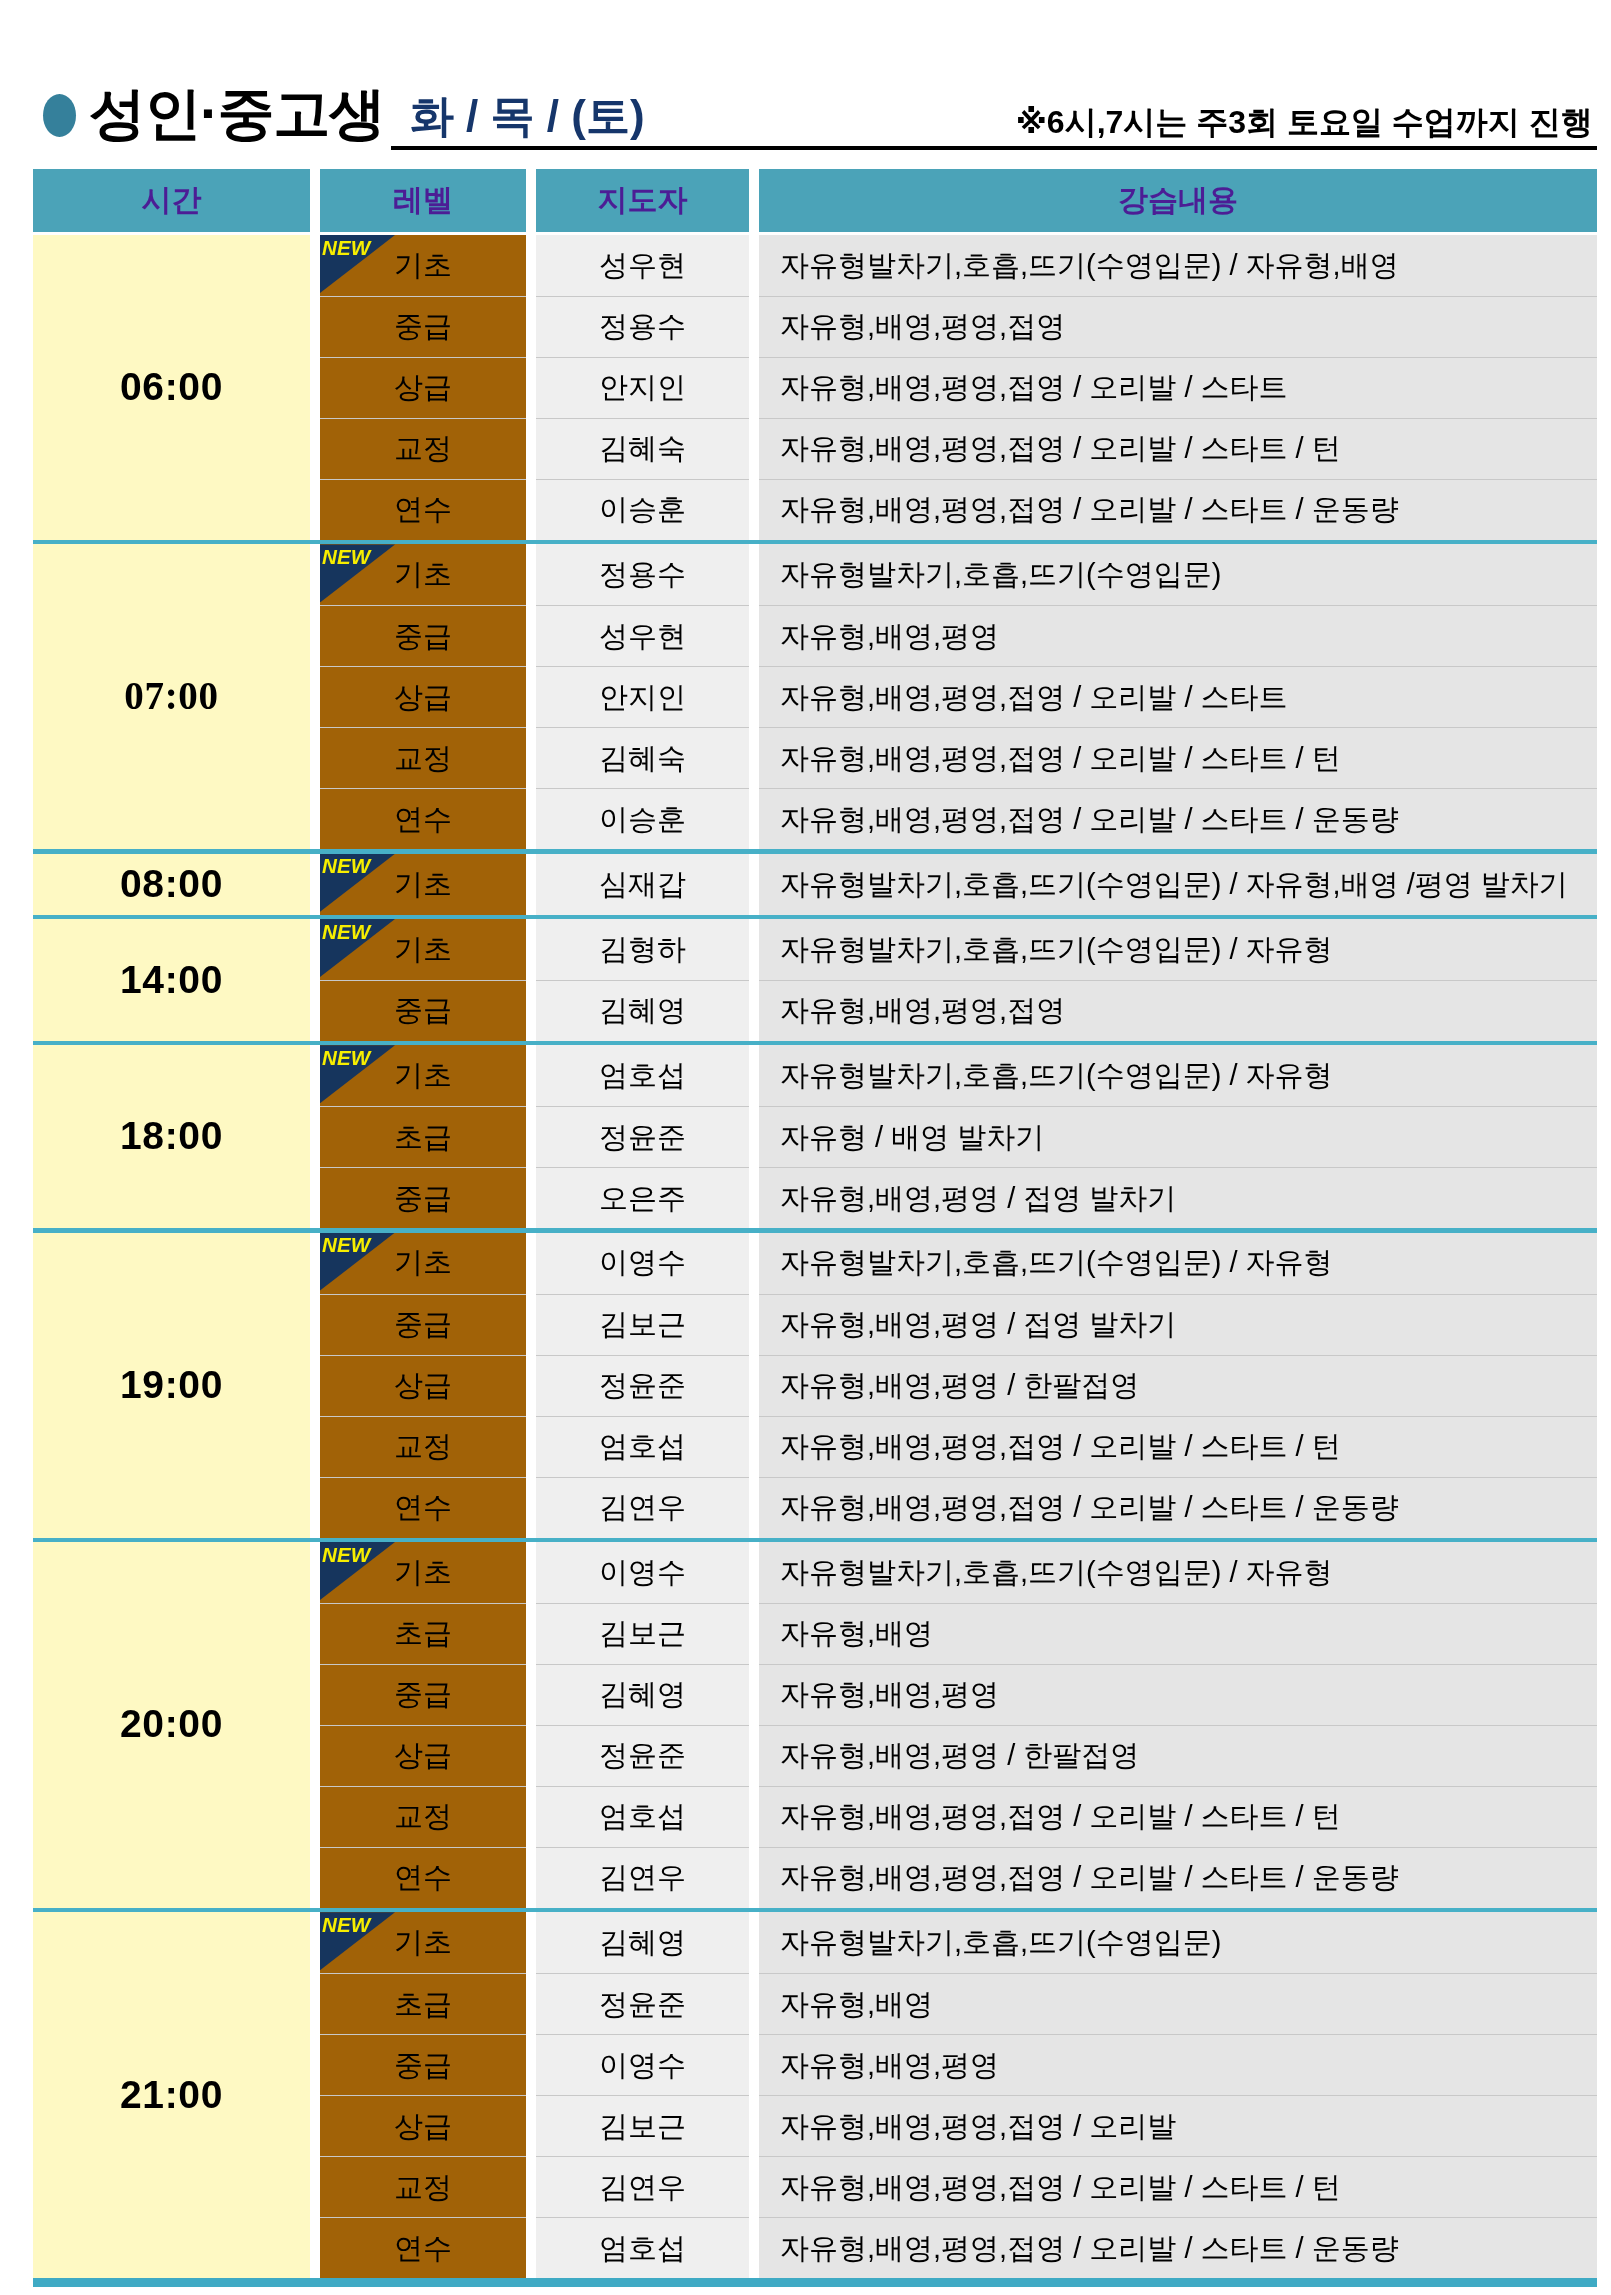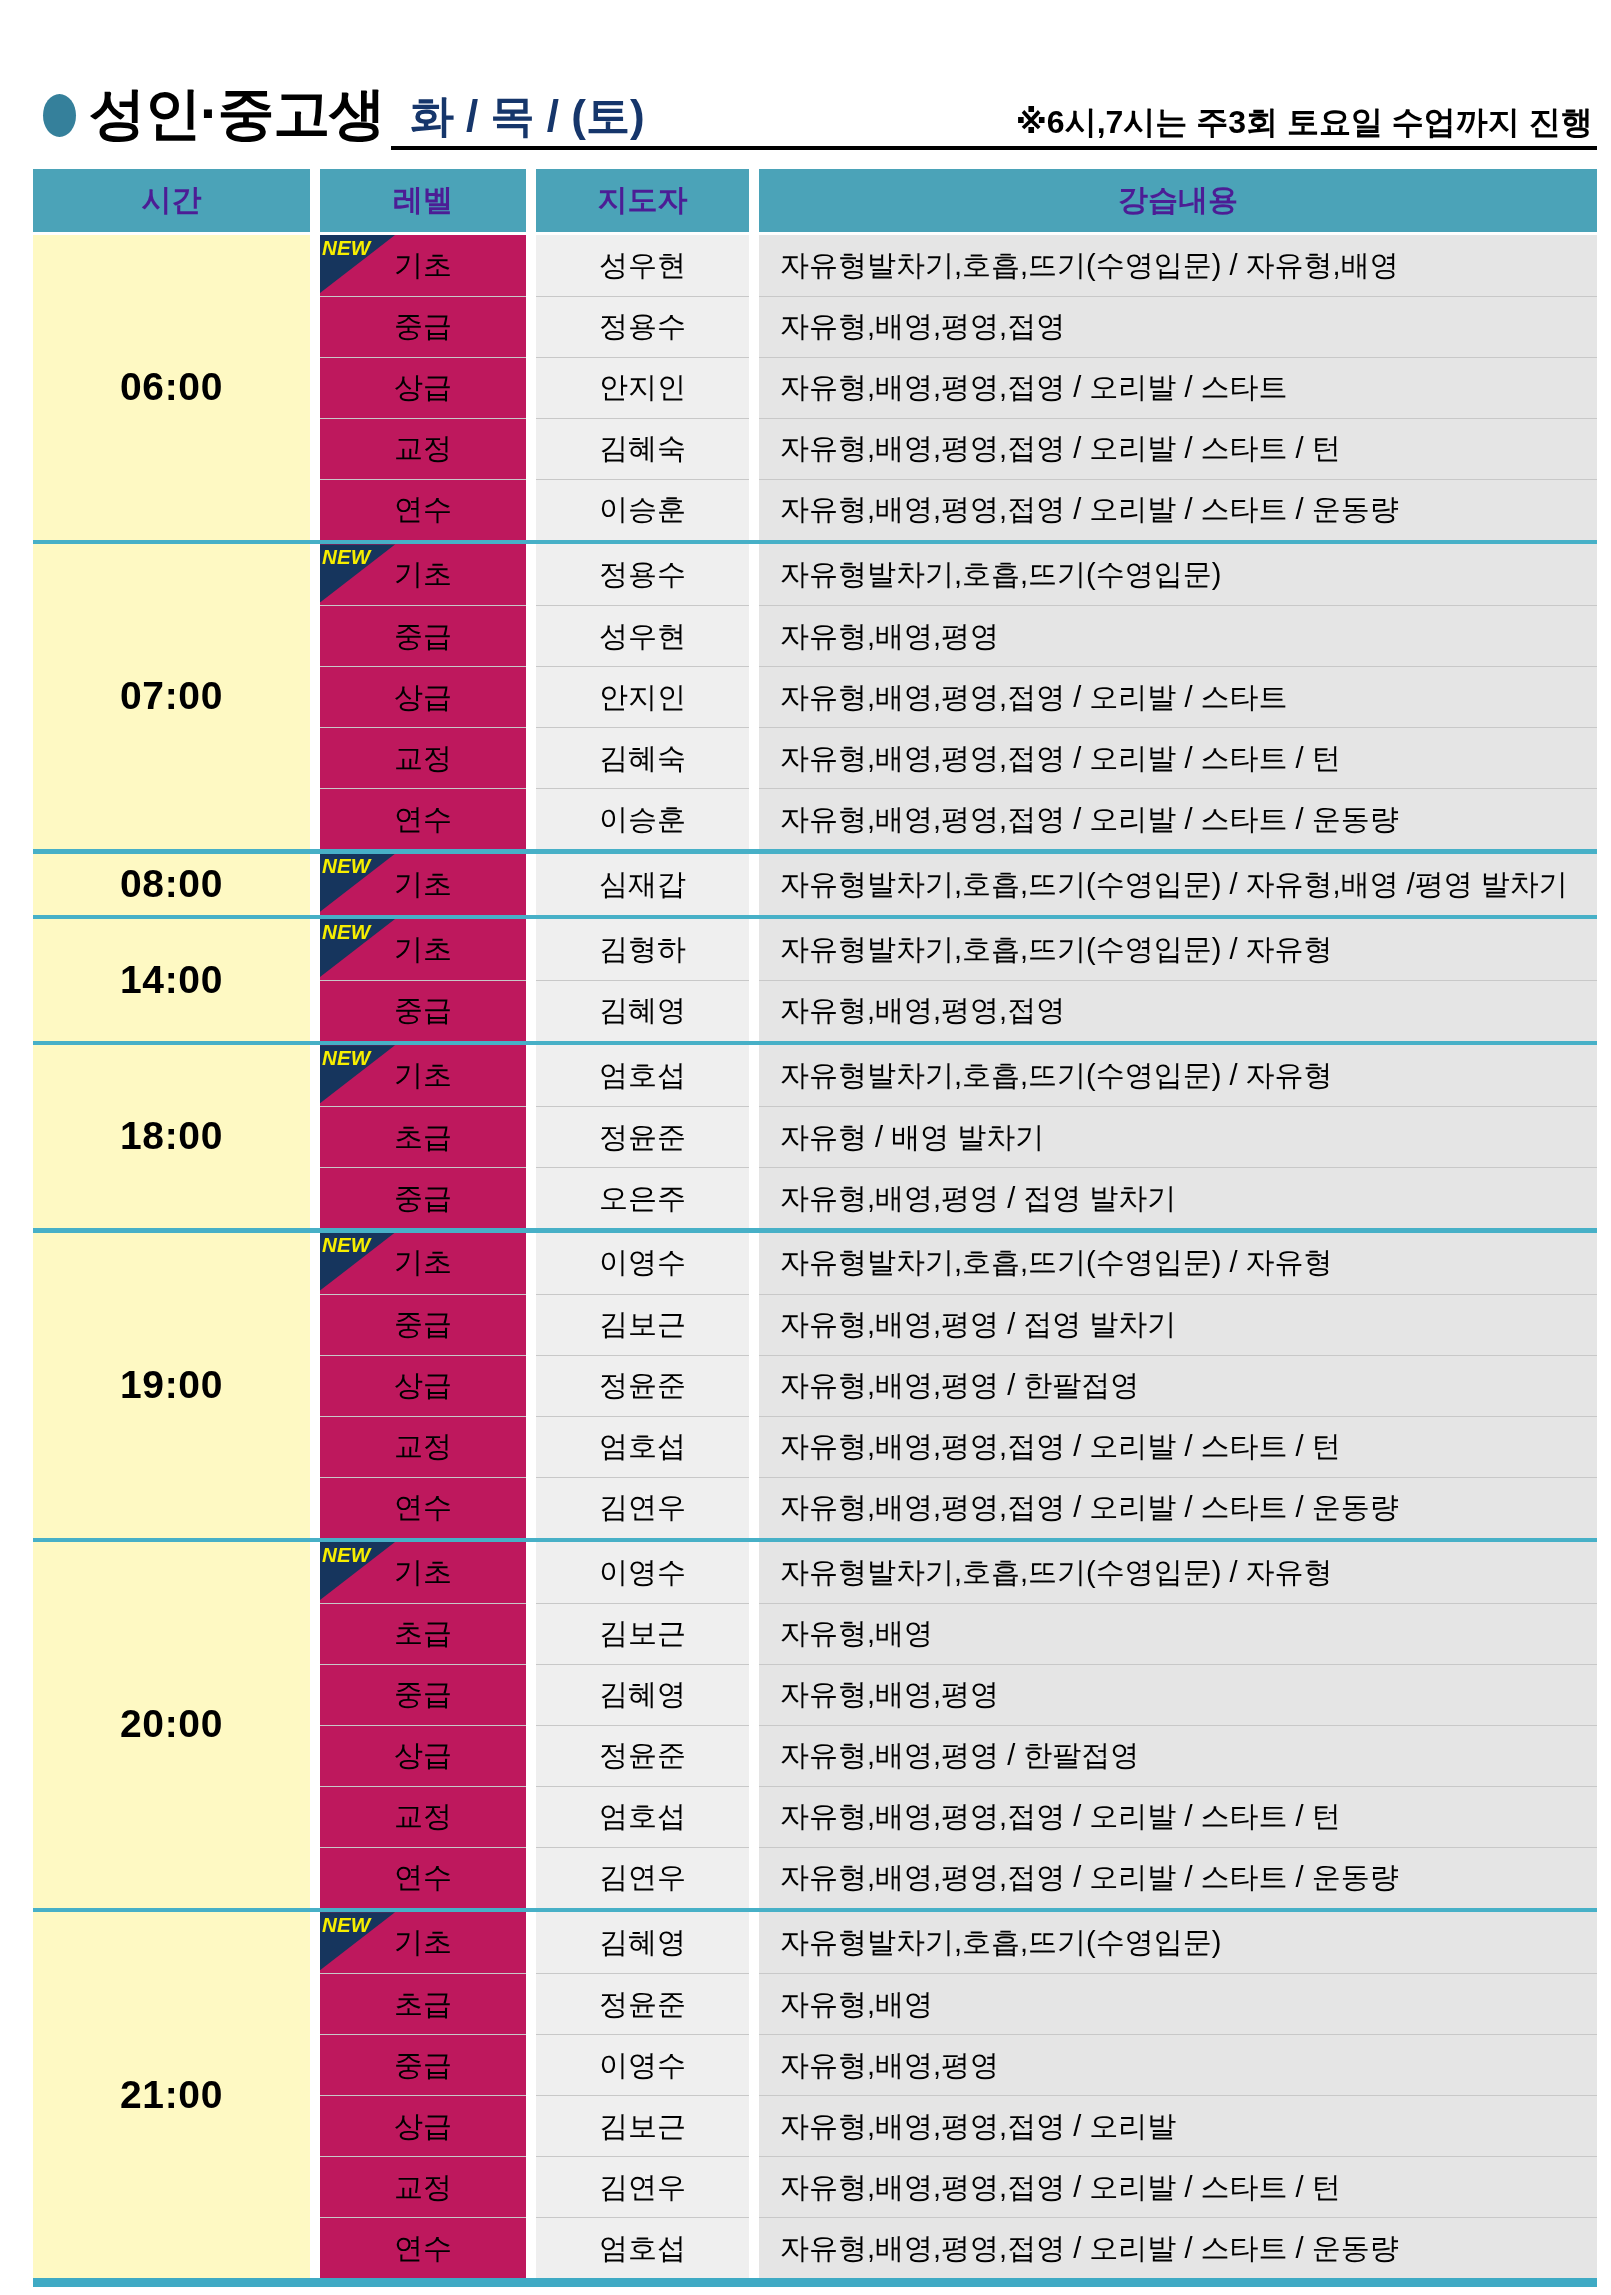--- a/index.html
+++ b/index.html
@@ -28,21 +28,21 @@
     background:#4BA3B8;color:#4c1d95;font-size:30px;font-weight:700;
     height:63px;display:flex;align-items:center;justify-content:center;
   }
   .tbody{margin-top:3.6px;}
   .group{grid-auto-rows:61px;}
   .divider{height:4.3px;background:#47B0C7;}
   .bottom-bar{height:9.2px;background:#3FAAC4;}
 
   .cell{display:flex;align-items:center;justify-content:center;font-size:29px;line-height:1.15;}
   .time-cell{background:#fef9c3;font-size:39px;font-weight:600;letter-spacing:0.7px;}
-  .level-cell{background:#be185d;position:relative;}
+  .level-cell{background:#a16207;position:relative;}
   .instr-cell{background:#EFEFEF;}
   .content-cell{background:#e5e5e5;justify-content:flex-start;padding-left:21px;white-space:nowrap;}
   .sep{border-top:1.4px solid #C8C8C8;}
 
   
   .new-tri{position:absolute;top:0;left:0;width:75px;height:58px;background:#16355D;
     -webkit-clip-path:polygon(0 0,100% 0,0 100%);clip-path:polygon(0 0,100% 0,0 100%);}
   .new-txt{position:absolute;top:0.7px;left:2.1px;font-size:20.6px;font-weight:700;font-style:italic;color:#F7EE00;letter-spacing:0px;}
 </style>
 </head>
@@ -93,21 +93,21 @@
         <div class="cell instr-cell sep">김혜숙</div>
         <div class="cell content-cell sep">자유형,배영,평영,접영 / 오리발 / 스타트 / 턴</div>
         <div class="cell level-cell sep">
           <span>연수</span>
         </div>
         <div class="cell instr-cell sep">이승훈</div>
         <div class="cell content-cell sep">자유형,배영,평영,접영 / 오리발 / 스타트 / 운동량</div>
       </div>
       <div class="divider"></div>
       <div class="grid group">
-        <div class="cell time-cell" style="grid-row: 1 / span 5;">07:00</div>
+        <div class="cell time-cell" style="grid-row: 1 / span 5; font-family: Liberation Serif, serif;">07:00</div>
         <div class="cell level-cell">
           <div class="new-tri">
             <span class="new-txt">NEW</span>
           </div>
           <span>기초</span>
         </div>
         <div class="cell instr-cell">정용수</div>
         <div class="cell content-cell">자유형발차기,호흡,뜨기(수영입문)</div>
         <div class="cell level-cell sep">
           <span>중급</span>

